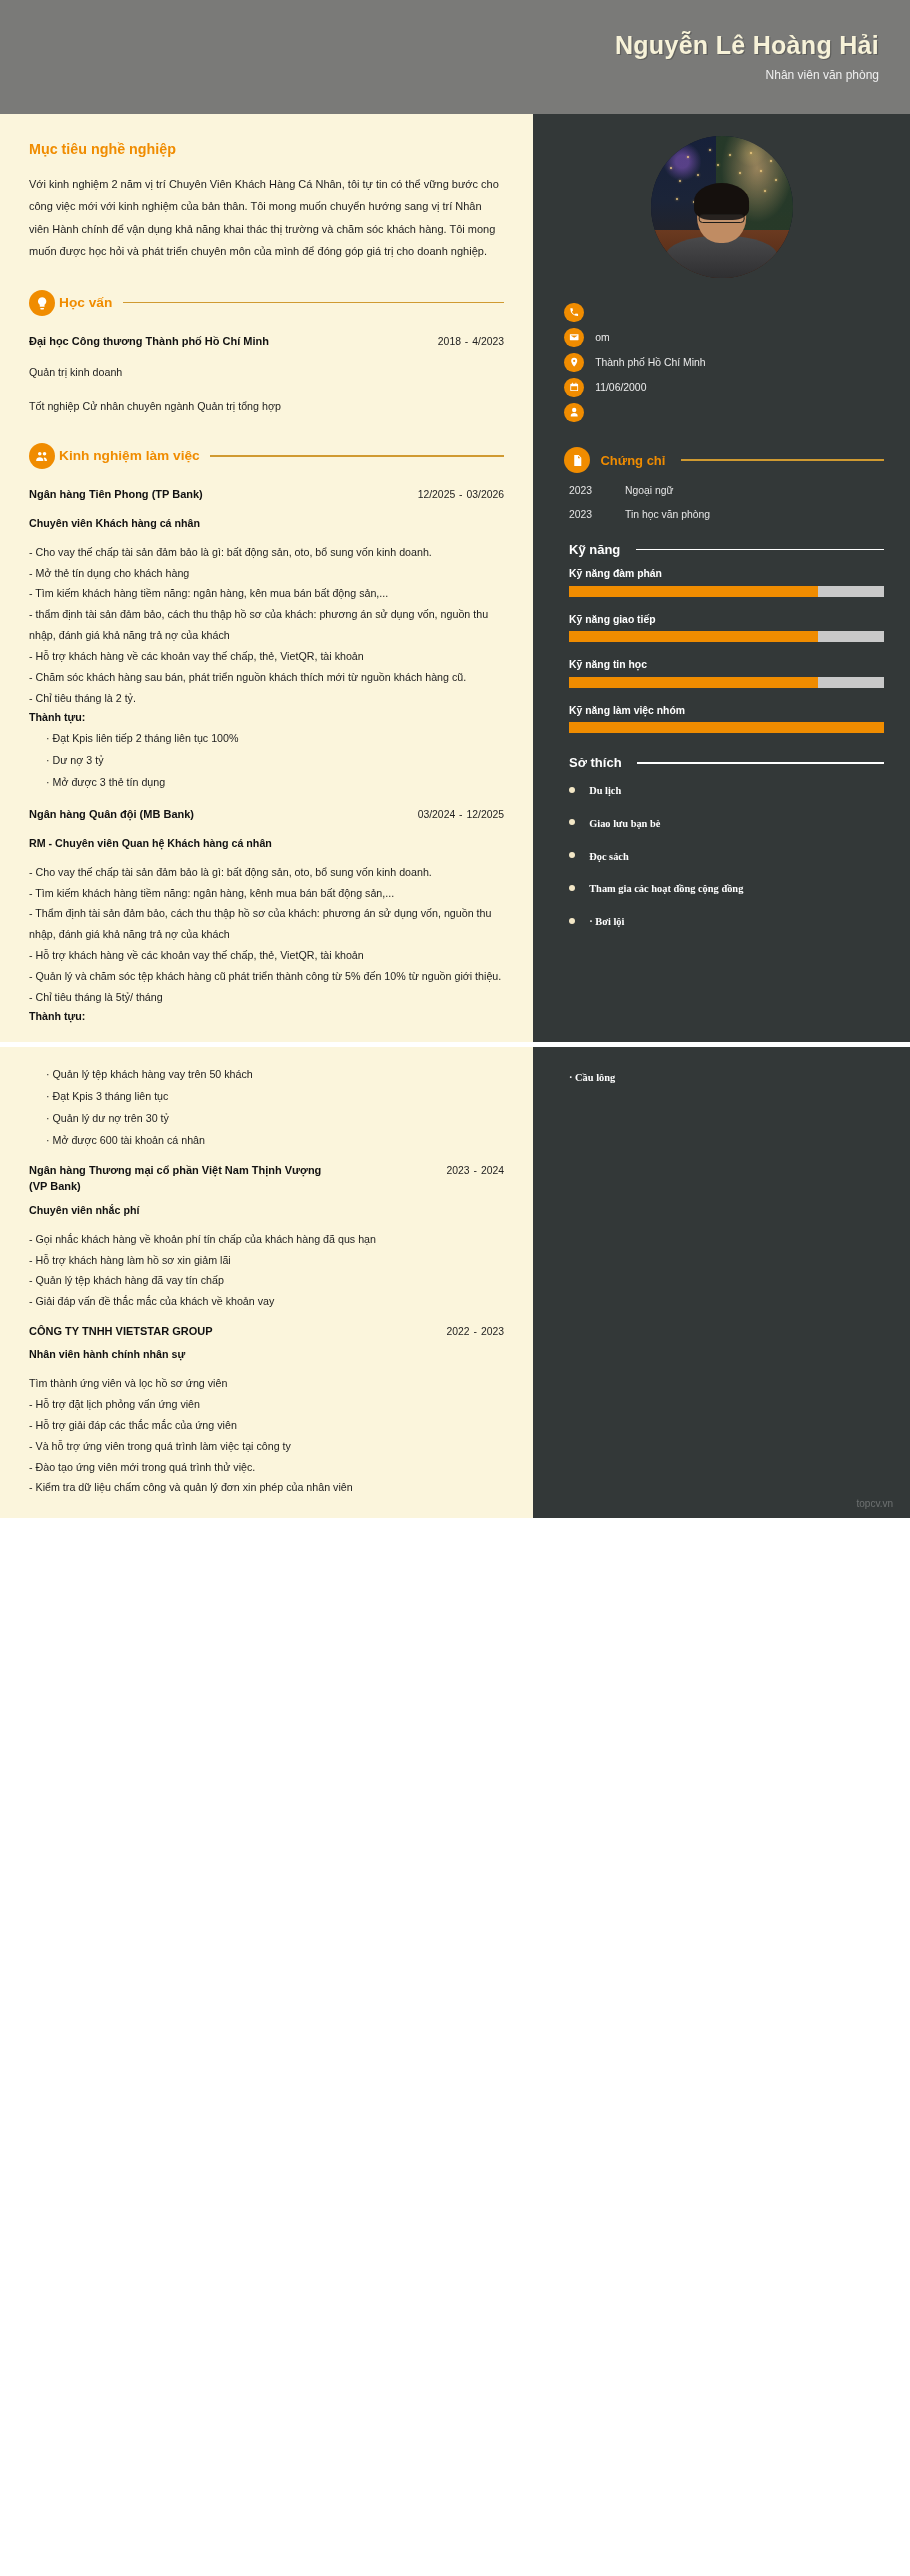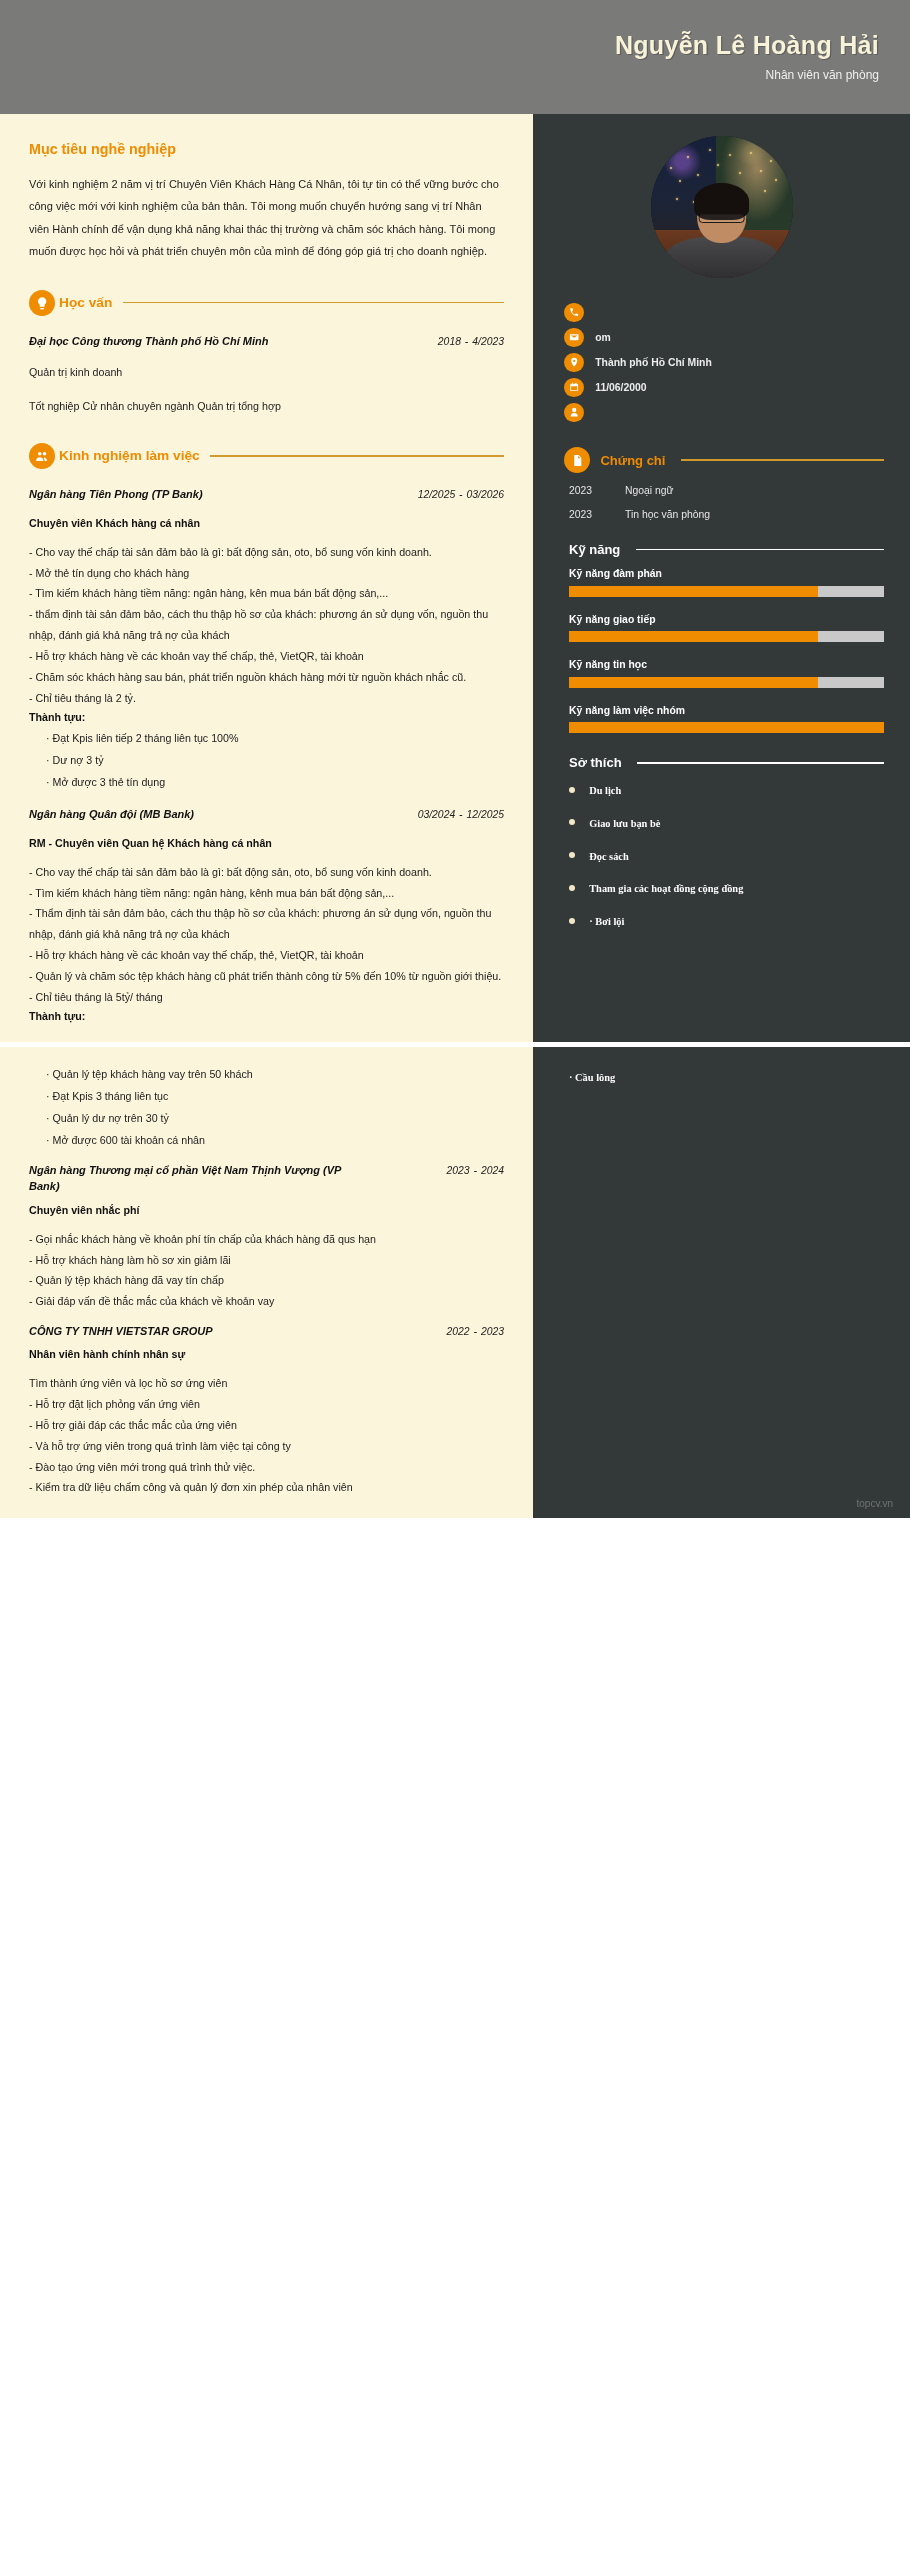--- a/index.html
+++ b/index.html
@@ -90,21 +90,20 @@
     background: #d09a31;
     margin-left: 6.5px;
   }
 
   .row-head {
     display: flex;
     justify-content: space-between;
     align-items: baseline;
     margin-top: 10px;
     gap: 24px;
-    font-style: italic;
   }
   .org { font-size: 11px; font-weight: bold; color: #111; line-height: 1.5; }
   .dates { font-size: 10.4px; color: #222; white-space: nowrap; flex: 0 0 auto; }
   .dates .dash { padding: 0 3.9px; }
 
   .subrole {
     font-size: 10.7px;
     font-weight: bold;
     color: #111;
     margin-top: 14.3px;
@@ -188,21 +187,21 @@
     width: 72%; height: 42%;
     background: #15100d; border-radius: 50% 50% 30% 30%;
   }
   .photo .person .glasses {
     position: absolute; bottom: 62%; left: 50%; transform: translateX(-50%);
     width: 60%; height: 11%;
     border: 1.3px solid #1d1b18; border-radius: 3.9px;
     background: rgba(255,255,255,.08);
   }
 
-  .contact { margin: 22px 0 0 0; padding: 0 26px 0 31px; font-weight: bold; }
+  .contact { margin: 22px 0 0 0; padding: 0 26px 0 31px; }
   .crow {
     display: flex; align-items: center; gap: 11.7px;
     min-height: 25px;
   }
   .cicon {
     width: 19.5px; height: 19.5px; border-radius: 50%;
     background: #f08c00; flex: 0 0 auto;
     display: flex; align-items: center; justify-content: center;
   }
   .cicon svg { width: 10.4px; height: 10.4px; fill: #fff; }
@@ -311,21 +310,21 @@
             <span>12/2025</span><span class="dash">-</span><span>03/2026</span>
           </span>
         </div>
         <div class="subrole">Chuyên viên Khách hàng cá nhân</div>
         <div class="bullets">
           <div class="b">- Cho vay thế chấp tài sản đảm bảo là gì: bất động sản, oto, bổ sung vốn kinh doanh.</div>
           <div class="b">- Mở thẻ tín dụng cho khách hàng</div>
           <div class="b">- Tìm kiếm khách hàng tiềm năng: ngân hàng, kên mua bán bất động sản,...</div>
           <div class="b">- thẩm định tài sản đảm bảo, cách thu thập hồ sơ của khách: phương án sử dụng vốn, nguồn thu nhập, đánh giá khả năng trả nợ của khách</div>
           <div class="b">- Hỗ trợ khách hàng về các khoản vay thế chấp, thẻ, VietQR, tài khoản</div>
-          <div class="b">- Chăm sóc khách hàng sau bán, phát triển nguồn khách hàng mới từ nguồn khách nhắc cũ.</div>
+          <div class="b">- Chăm sóc khách hàng sau bán, phát triển nguồn khách thích mới từ nguồn khách hàng cũ.</div>
           <div class="b">- Chỉ tiêu tháng là 2 tỷ.</div>
         </div>
         <div class="achv-title">Thành tựu:</div>
         <div class="achv">
           <div class="a">Đạt Kpis liên tiếp 2 tháng liên tục 100%</div>
           <div class="a">Dư nợ 3 tỷ</div>
           <div class="a">Mở được 3 thẻ tín dụng</div>
         </div>
       </div>
 

